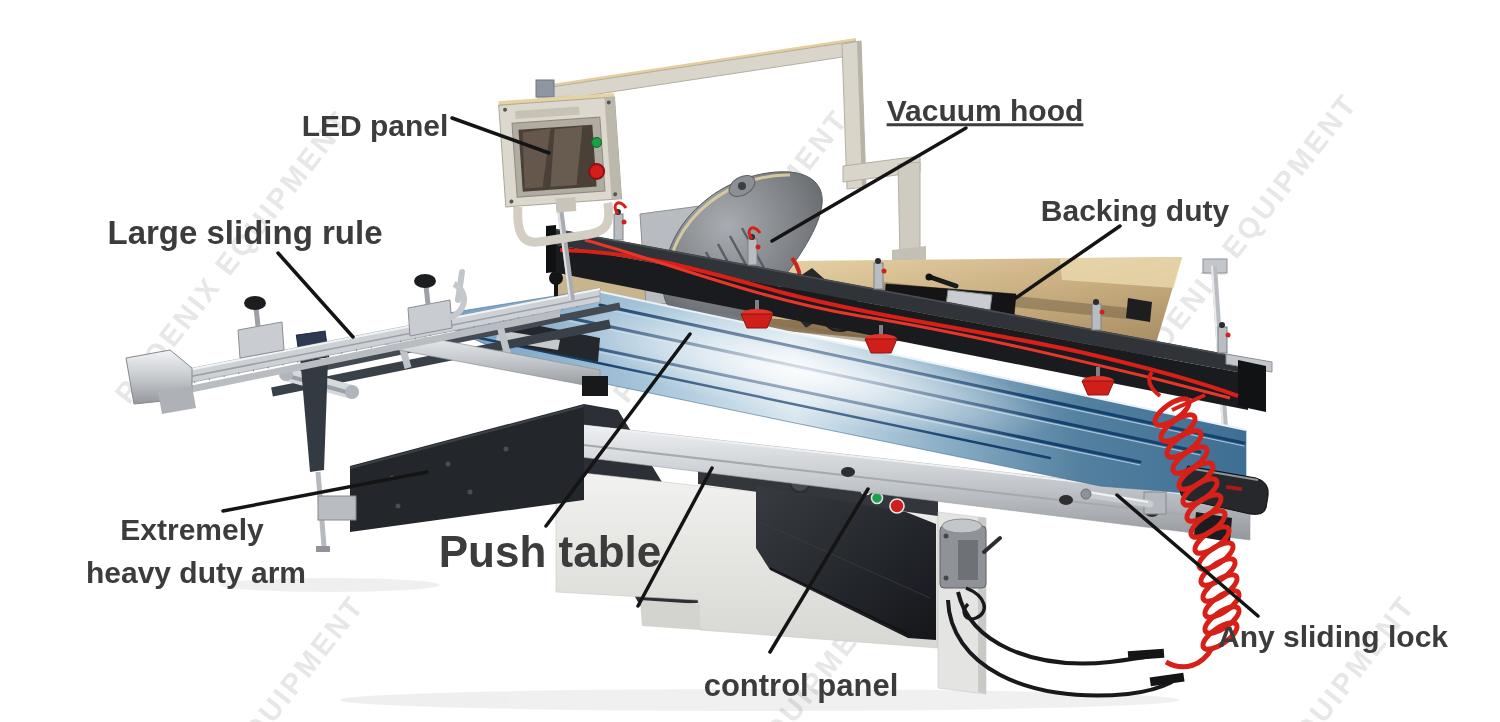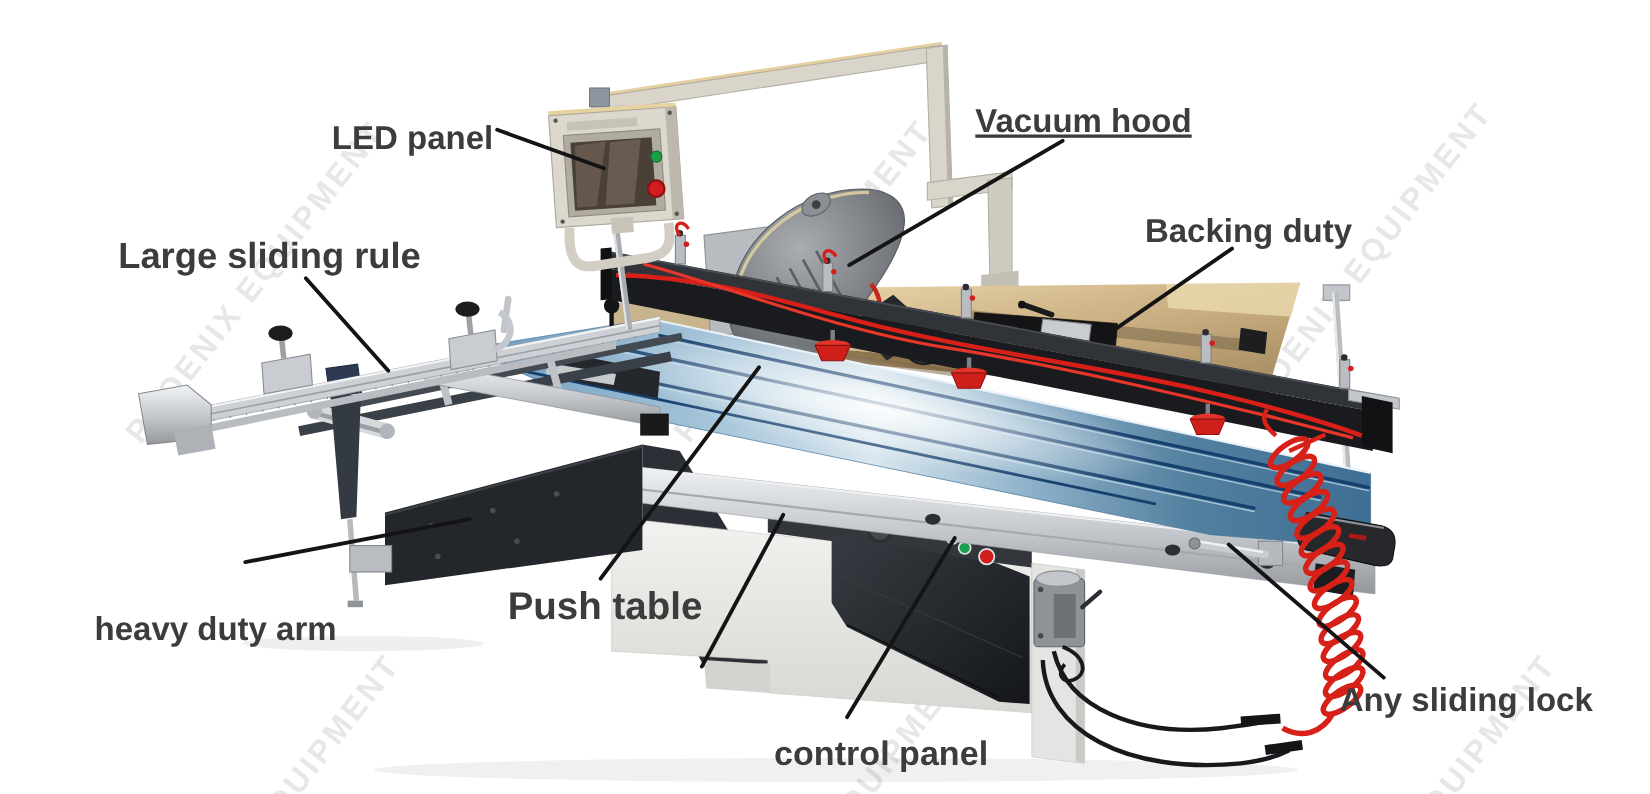--- a/index.html
+++ b/index.html
@@ -3,21 +3,21 @@
 <meta charset="utf-8">
 <style>
   html,body{margin:0;padding:0;background:#ffffff;}
   #stage{position:relative;width:1500px;height:722px;overflow:hidden;background:#ffffff;
          font-family:"Liberation Sans","DejaVu Sans",sans-serif;}
   .wm{position:absolute;white-space:nowrap;font-weight:bold;font-size:29px;letter-spacing:3px;
       color:#e7e7e7;transform:translate(-50%,-50%) rotate(-52deg);user-select:none;}
   svg#machine{position:absolute;left:0;top:0;}
   .lbl{position:absolute;white-space:nowrap;font-weight:bold;color:#3c3c3c;
        transform:translate(-50%,-50%);line-height:1.05;}
-  .f30{font-size:30px;} .f31{font-size:31px;margin-top:12px;} .f33{font-size:33px;} .f35{font-size:35px;}
+  .f30{font-size:30px;} .f31{font-size:31px;margin-top:12px;} .f33{font-size:33px;} .f35{font-size:44px;}
 </style>
 </head>
 <body>
 
 <div id="stage">
 
   <div class="wm" style="left:233px;top:257px;">PHOENIX EQUIPMENT</div>
   <div class="wm" style="left:731px;top:256px;">PHOENIX EQUIPMENT</div>
   <div class="wm" style="left:1240px;top:240px;">PHOENIX EQUIPMENT</div>
   <div class="wm" style="left:247px;top:742px;">PHOENIX EQUIPMENT</div>
@@ -352,18 +352,19 @@
       <line x1="638" y1="606" x2="712" y2="468"></line>
       <line x1="868" y1="489" x2="770" y2="652"></line>
       <line x1="1117" y1="495" x2="1258" y2="616"></line>
     </g>
   </svg>
 
   <div class="lbl f30" style="left:375px;top:126px;">LED panel</div>
   <div class="lbl f30" style="left:985px;top:111px;text-decoration:underline;">Vacuum hood</div>
   <div class="lbl f30" style="left:1135px;top:211px;">Backing duty</div>
   <div class="lbl f33" style="left:245px;top:233px;">Large sliding rule</div>
+  <div class="lbl f30" style="left:192px;top:530px;">Extremely</div>
   <div class="lbl f30" style="left:196px;top:573px;">heavy duty arm</div>
   <div class="lbl f35" style="left:550px;top:552px;">Push table</div>
   <div class="lbl f31" style="left:801px;top:674px;">control panel</div>
   <div class="lbl f30" style="left:1333px;top:637px;">Any sliding lock</div>
 
 </div>
 
 </body></html>

